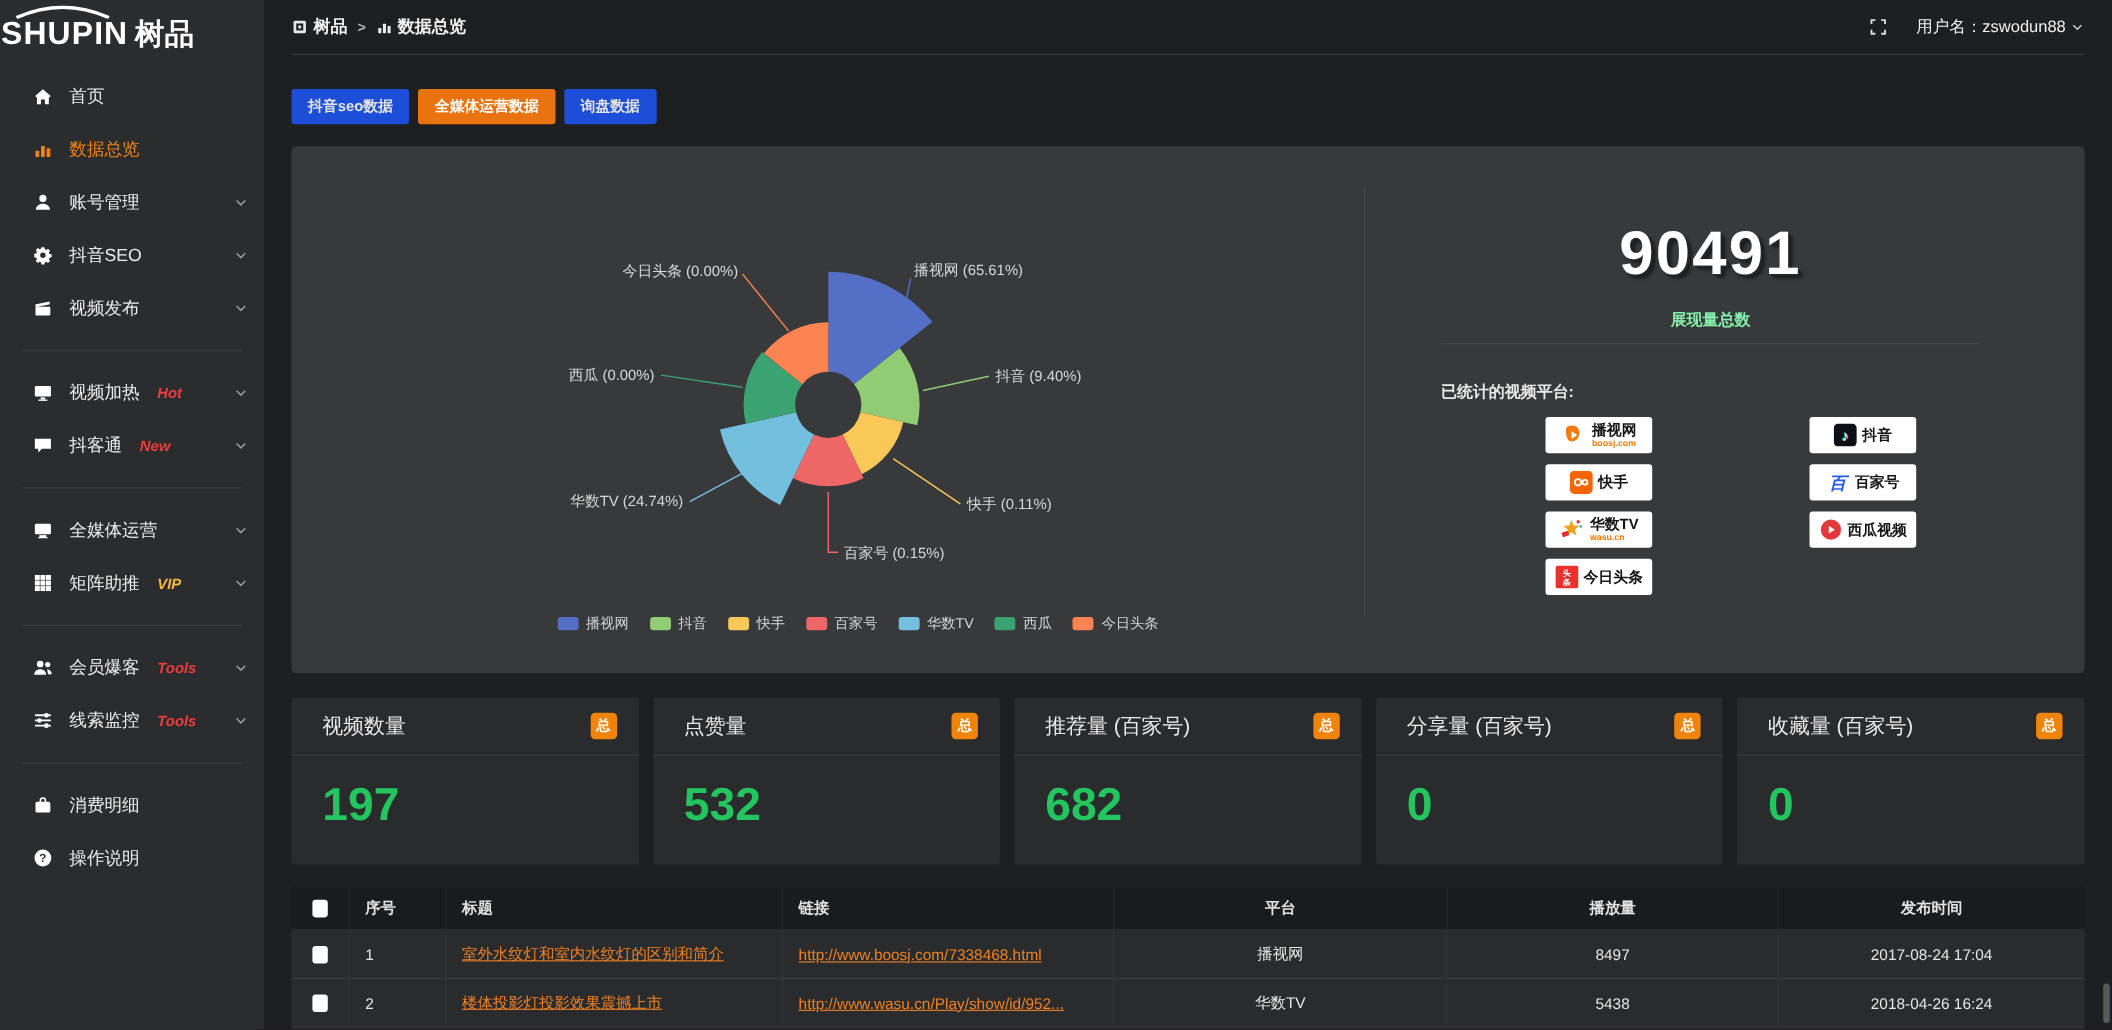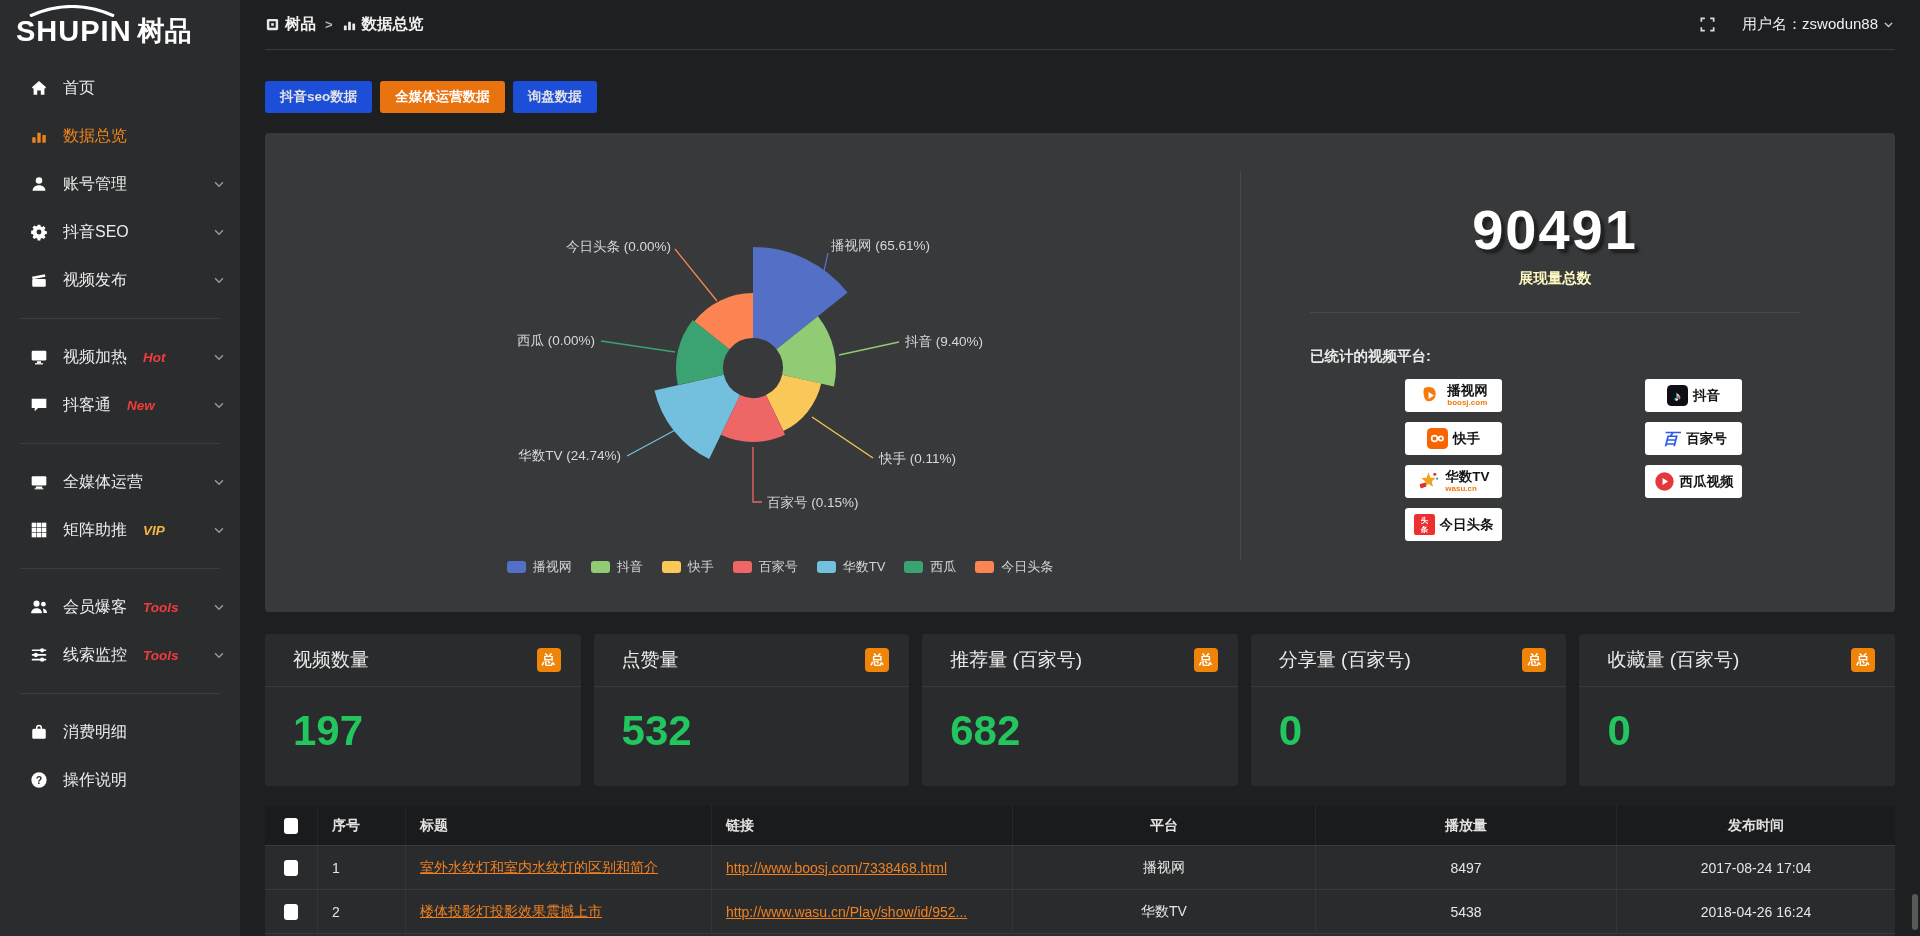--- a/index.html
+++ b/index.html
@@ -2,21 +2,21 @@
 <html><head>
 <meta charset="utf-8">
 <style>
   * { margin:0; padding:0; box-sizing:border-box; }
   html,body { width:1920px; height:936px; overflow:hidden; background:#1e1f21;
     font-family:"Liberation Sans","DejaVu Sans",sans-serif; color:#ececec; }
   .app { position:relative; width:1920px; height:936px; }
 
   
   .sidebar { position:absolute; left:0; top:0; width:240px; height:936px; background:#2b2c2e; z-index:5; }
-  .logo { height:62px; display:flex; align-items:center; padding-left:16px; gap:6px; }
+  .logo { height:62px; display:flex; align-items:center; padding-left:1px; gap:6px; }
   .logo-en { font-size:29px; font-weight:800; letter-spacing:1px; color:#fff; position:relative; }
   .logo-en svg { position:absolute; left:8px; top:-10px; }
   .logo-cn { font-size:27px; font-weight:800; color:#fff; }
   .menu { padding-top:2px; }
   .side-item { position:relative; height:48px; display:flex; align-items:center; padding:0 16px 0 30px;
     color:#ececec; cursor:pointer; }
   .side-item .icn { width:18px; height:18px; display:inline-flex; margin-right:15px; color:#fff; }
   .side-item .lbl { font-size:16px; }
   .side-item.active, .side-item.active .icn { color:#f08418; }
   .side-badge { font-size:13.5px; font-weight:bold; font-style:italic; margin-left:16px; }
@@ -48,21 +48,21 @@
   .legend { position:absolute; left:0; top:425px; width:1030px; display:flex; justify-content:center;
     gap:19px; align-items:center; }
   .lg-item { display:flex; align-items:center; gap:7px; cursor:pointer; }
   .lg-swatch { width:19px; height:12px; border-radius:3px; }
   .lg-label { font-size:13px; color:#d5d5d5; }
   .v-divider { position:absolute; left:975px; top:38px; bottom:52px; width:1px; background:#46474a; }
   .right-pane { position:absolute; left:1045px; top:0; width:490px; height:479px; }
   .big-number { position:absolute; top:64px; width:100%; text-align:center; font-size:56px; font-weight:800;
     color:#fff; letter-spacing:2px;
     text-shadow:2px 2px 0 #232426, 4px 4px 3px rgba(0,0,0,.55); }
-  .big-label { position:absolute; top:136px; width:100%; text-align:center; font-size:14.5px; font-weight:bold; color:#fef9c3; }
+  .big-label { position:absolute; top:148px; width:100%; text-align:center; font-size:14.5px; font-weight:bold; color:#86efac; }
   .pane-hr { position:absolute; top:179px; left:0; width:100%; height:1px; background:#47484b; }
   .platforms-label { position:absolute; top:214px; left:0; font-size:14.5px; font-weight:bold; color:#e9e9e9; }
   .bcol { position:absolute; top:246px; display:flex; flex-direction:column; gap:10px; }
   .bcol1 { left:95px; } .bcol2 { left:335px; }
   .pbadge { width:97px; height:33px; background:#fff; border-radius:3px; display:flex; align-items:center;
     justify-content:center; gap:5px; padding:0 5px; }
   .pbadge .ptxt { display:flex; flex-direction:column; line-height:1; }
   .pbadge .pname { font-size:13.5px; font-weight:bold; color:#141414; white-space:nowrap; }
   .pbadge .psub { font-size:8px; font-weight:bold; color:#f07a0c; margin-top:1px; }
 

